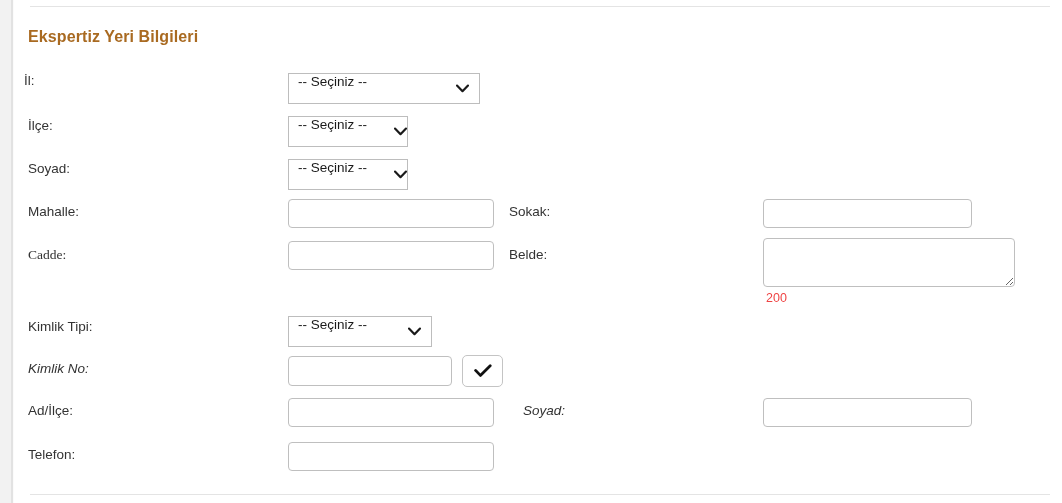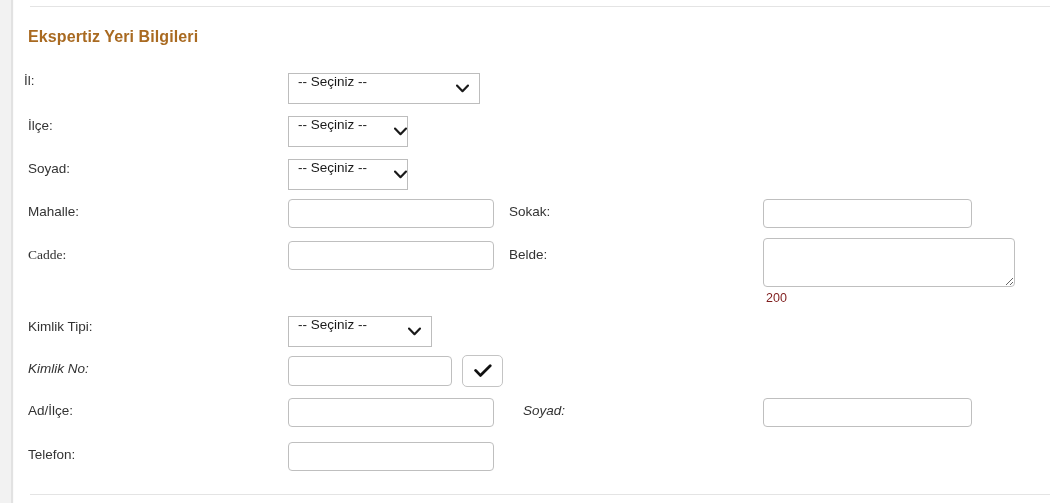--- a/index.html
+++ b/index.html
@@ -99,21 +99,21 @@
     color: #333333;
     padding: 3px 5px;
     resize: both;
     overflow: auto;
     outline: none;
   }
 
   .counter {
     position: absolute;
     font-size: 12.5px;
-    color: #7f1d1d;
+    color: #ef4444;
     white-space: nowrap;
   }
 
   
   .sel {
     position: absolute;
     box-sizing: border-box;
     background: #ffffff;
     border: 1px solid #bdbdbd;
     border-radius: 0;

